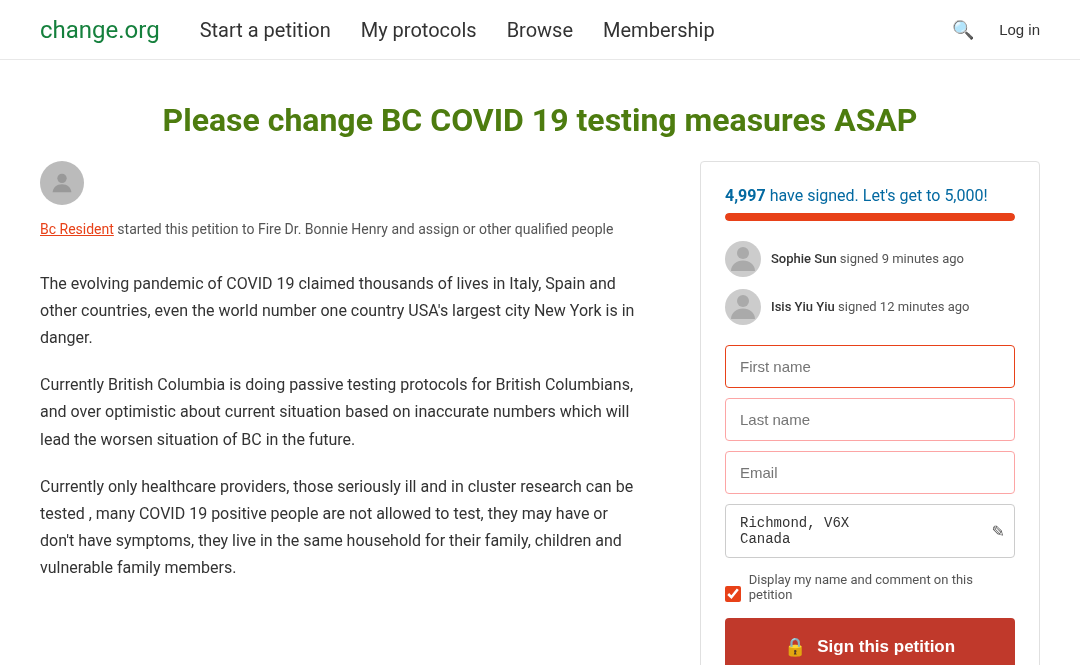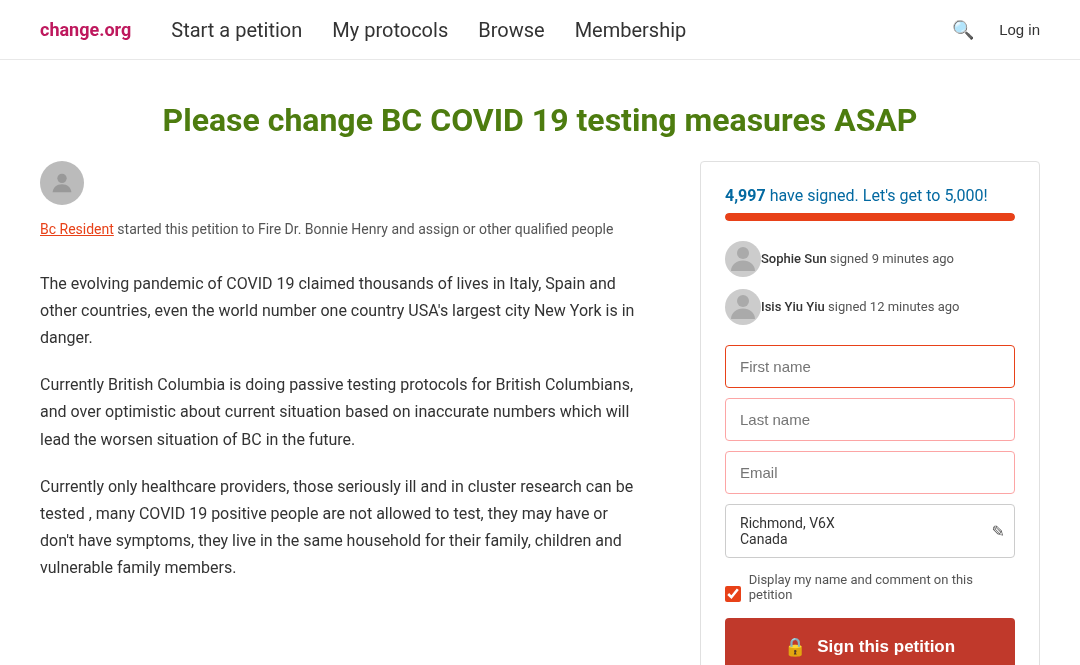--- a/index.html
+++ b/index.html
@@ -11,23 +11,23 @@
       align-items: center;
       padding: 0 40px;
       height: 60px;
       border-bottom: 1px solid #e8e8e8;
       position: sticky;
       top: 0;
       background: #fff;
       z-index: 100;
     }
     .logo {
-      font-size: 18px;
-      font-weight: 700;
-      color: #be185d;
+      font-size: 24px;
+      font-weight: 400;
+      color: #15803d;
       margin-right: 40px;
       text-decoration: none;
     }
     .nav {
       display: flex;
       align-items: center;
       gap: 30px;
       flex: 1;
     }
     .nav-item {
@@ -142,20 +142,21 @@
       height: 100%;
       background: #e84118;
       border-radius: 4px;
     }
     .signers-list {
       margin-bottom: 20px;
     }
     .signer-item {
       display: flex;
       align-items: center;
+      gap: 10px;
       margin-bottom: 12px;
     }
     .signer-avatar {
       width: 36px;
       height: 36px;
       border-radius: 50%;
       background: #ccc;
       flex-shrink: 0;
       display: flex;
       align-items: center;
@@ -193,20 +194,21 @@
       width: 100%;
       padding: 10px 40px 10px 14px;
       border: 1px solid #ccc;
       border-radius: 4px;
       font-size: 14px;
       color: #333;
       background: #fff;
       min-height: 52px;
       display: flex;
       align-items: flex-start;
+      font-family: Liberation Mono, monospace;
     }
     .location-edit-icon {
       position: absolute;
       right: 10px;
       top: 50%;
       transform: translateY(-50%);
       font-size: 16px;
       color: #555;
       cursor: pointer;
     }

